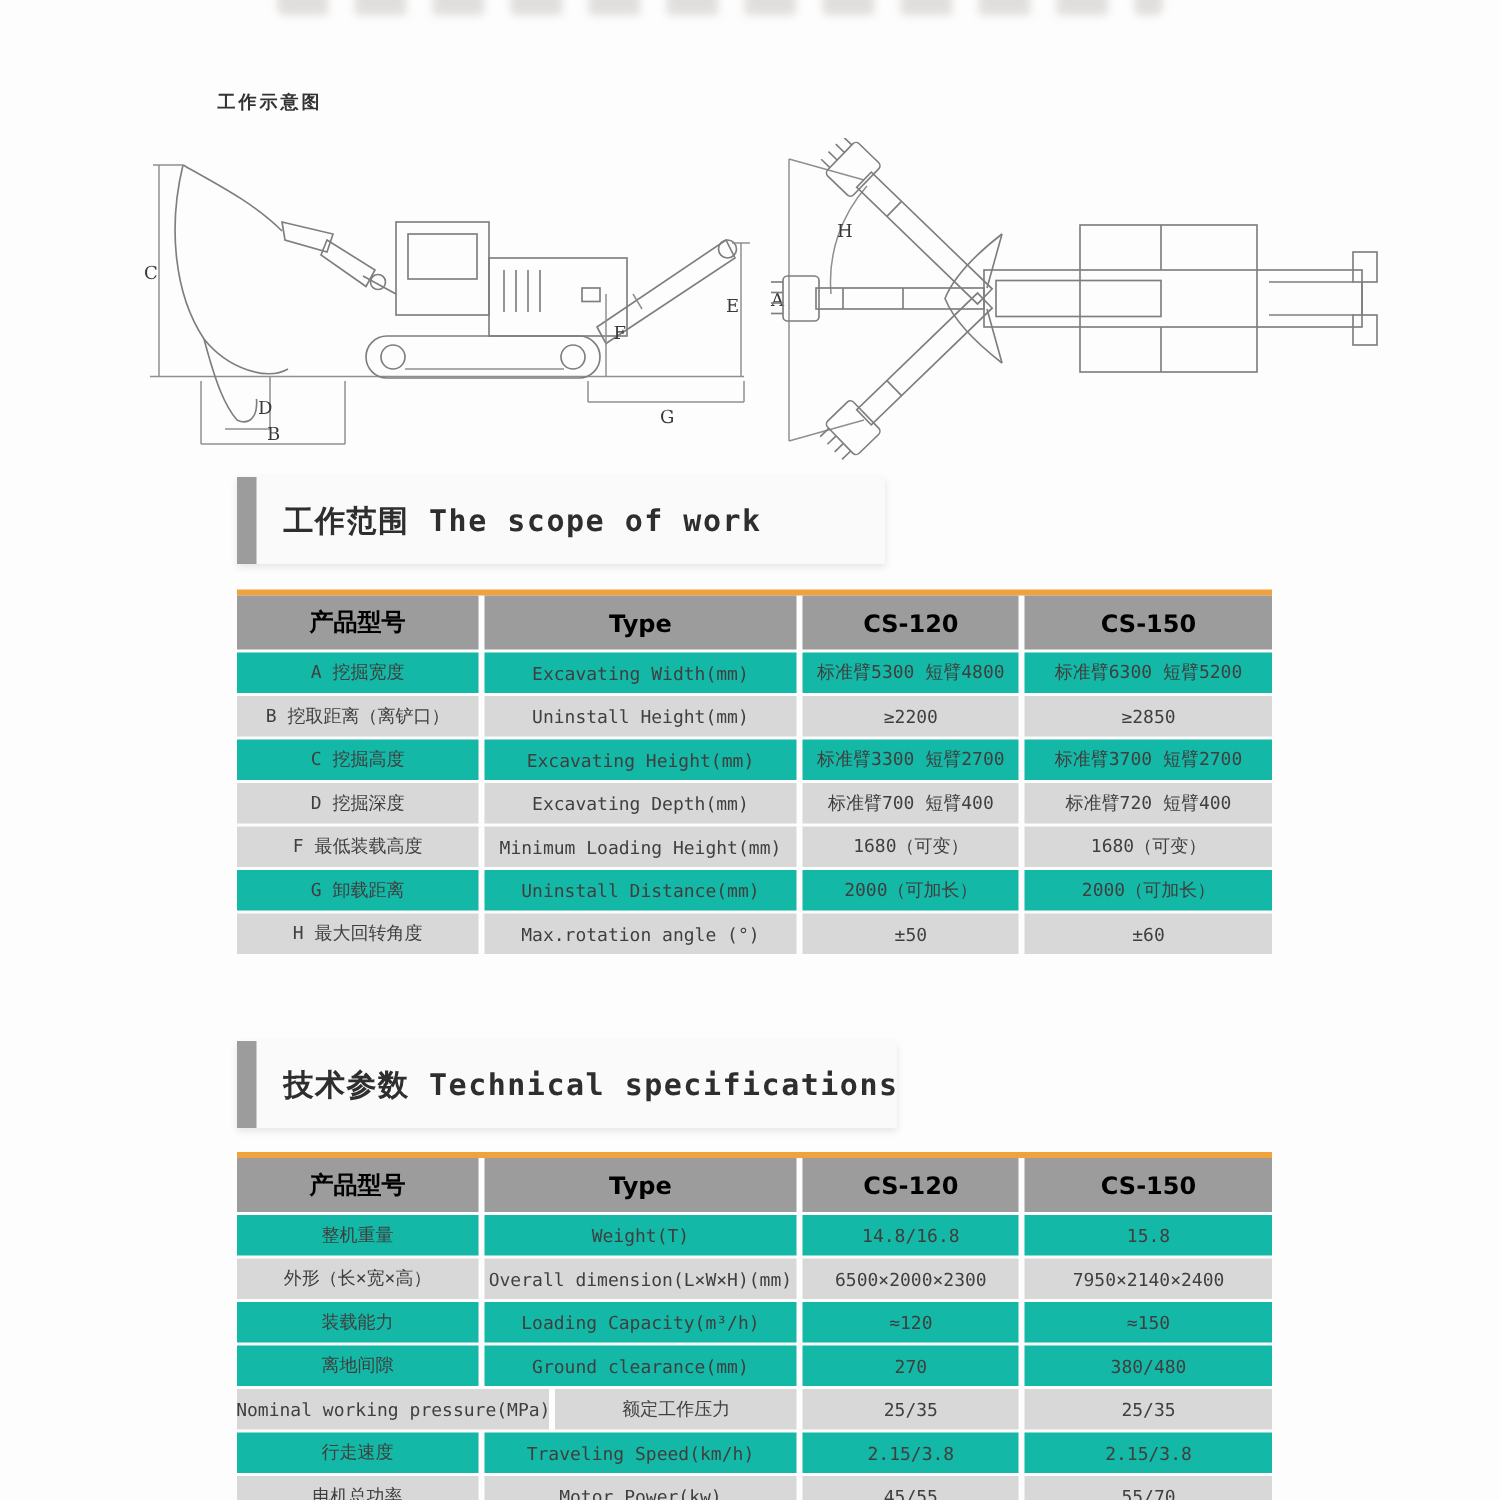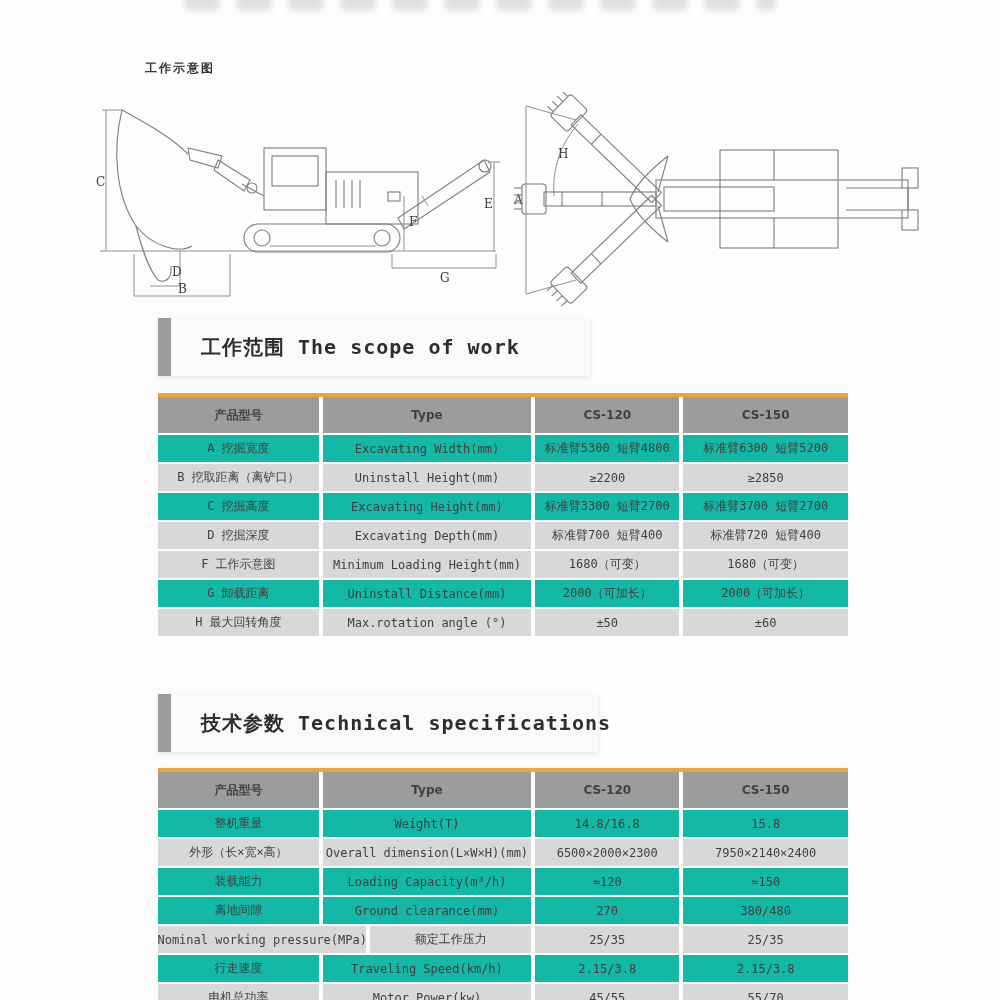--- a/index.html
+++ b/index.html
@@ -31,35 +31,35 @@
   .mline { stroke:#7e7e7e; stroke-width:1.1; fill:none; }
   .dimtxt { font-family:"DejaVu Serif","Liberation Serif",serif; font-size:12px; fill:#3a3a3a; }
 
   .section-hdr {
     position:absolute; left:158px; height:58px;
     background:#fafafa; box-shadow:0 2px 5px rgba(0,0,0,.10);
     display:flex; align-items:center;
   }
   .section-hdr .bar { width:13px; height:100%; background:#9c9c9c; flex:none; }
   .section-hdr .txt {
-    padding-left:30px; font-size:20px; font-weight:bold;
+    padding-left:18px; font-size:20px; font-weight:bold;
     letter-spacing:1px; color:#2e2e2e; white-space:nowrap;
   }
 
   .spec-table { position:absolute; left:158px; width:690px; }
   .accent-bar { height:4px; background:#F0A23C; }
   .t-head { display:flex; gap:4px; height:36px; }
   .t-row  { display:flex; gap:4px; height:27px; margin-top:2px; }
   .cell {
     display:flex; align-items:center; justify-content:center;
     text-align:center; font-size:12px; color:#3f3f3f; white-space:nowrap; overflow:hidden;
   }
   .c0 { width:23.3%; } .c1 { width:30.2%; } .c2 { width:20.9%; } .c3 { flex:1; }
   .hd {
-    background:#9c9c9c; font-weight:bold; font-size:12px; color:#404040;
+    background:#9c9c9c; font-weight:bold; font-size:16px; color:#000000;
     font-family:"DejaVu Sans","Liberation Sans",sans-serif;
     text-align:right;
   }
   .shade-l .cell { background:#14b8a6; }
   .shade-g .cell { background:#d8d8d8;text-align:center; }
 </style>
 </head>
 <body>
 
 <div class="top-remnant"></div>
@@ -217,21 +217,21 @@
         <div class="cell c2">标准臂3300  短臂2700</div>
         <div class="cell c3">标准臂3700  短臂2700</div>
       </div>
       <div class="t-row shade-g">
         <div class="cell c0">D 挖掘深度</div>
         <div class="cell c1">Excavating Depth(mm)</div>
         <div class="cell c2">标准臂700  短臂400</div>
         <div class="cell c3">标准臂720  短臂400</div>
       </div>
       <div class="t-row shade-g">
-        <div class="cell c0">F 工作示意图</div>
+        <div class="cell c0">F 最低装载高度</div>
         <div class="cell c1">Minimum Loading Height(mm)</div>
         <div class="cell c2">1680（可变）</div>
         <div class="cell c3">1680（可变）</div>
       </div>
       <div class="t-row shade-l">
         <div class="cell c0">G 卸载距离</div>
         <div class="cell c1">Uninstall Distance(mm)</div>
         <div class="cell c2">2000（可加长）</div>
         <div class="cell c3">2000（可加长）</div>
       </div>

